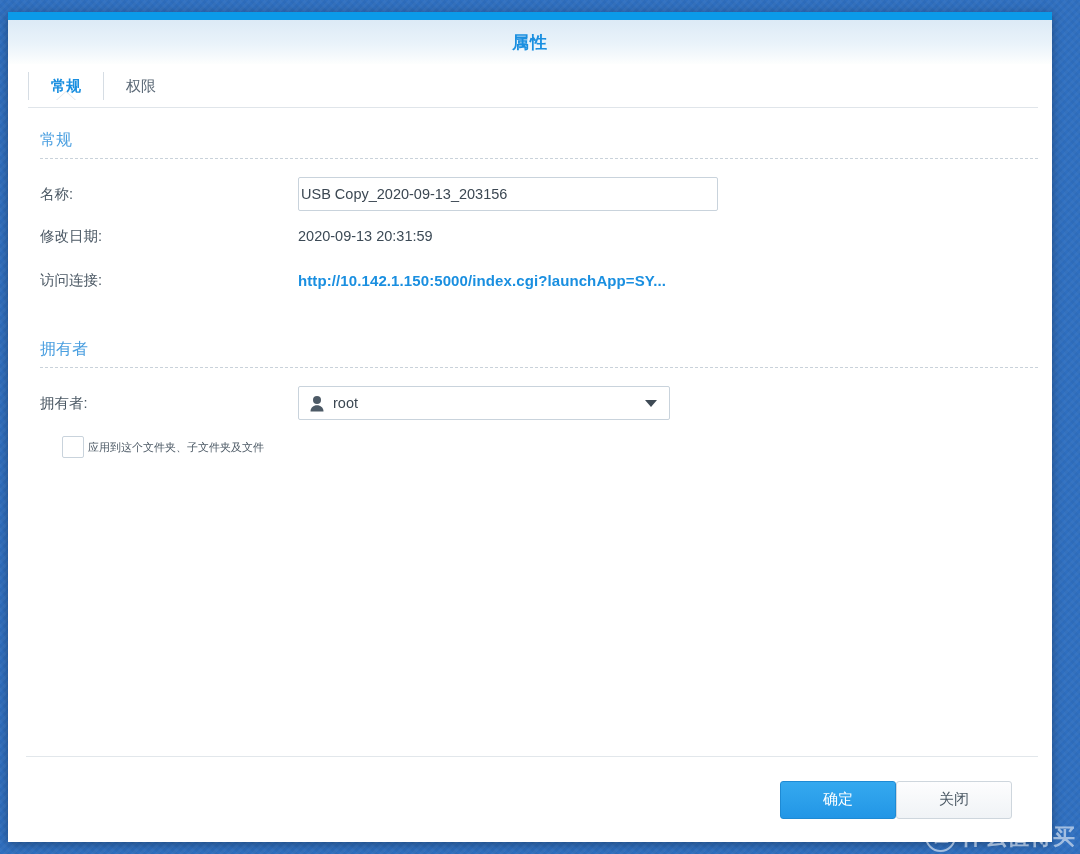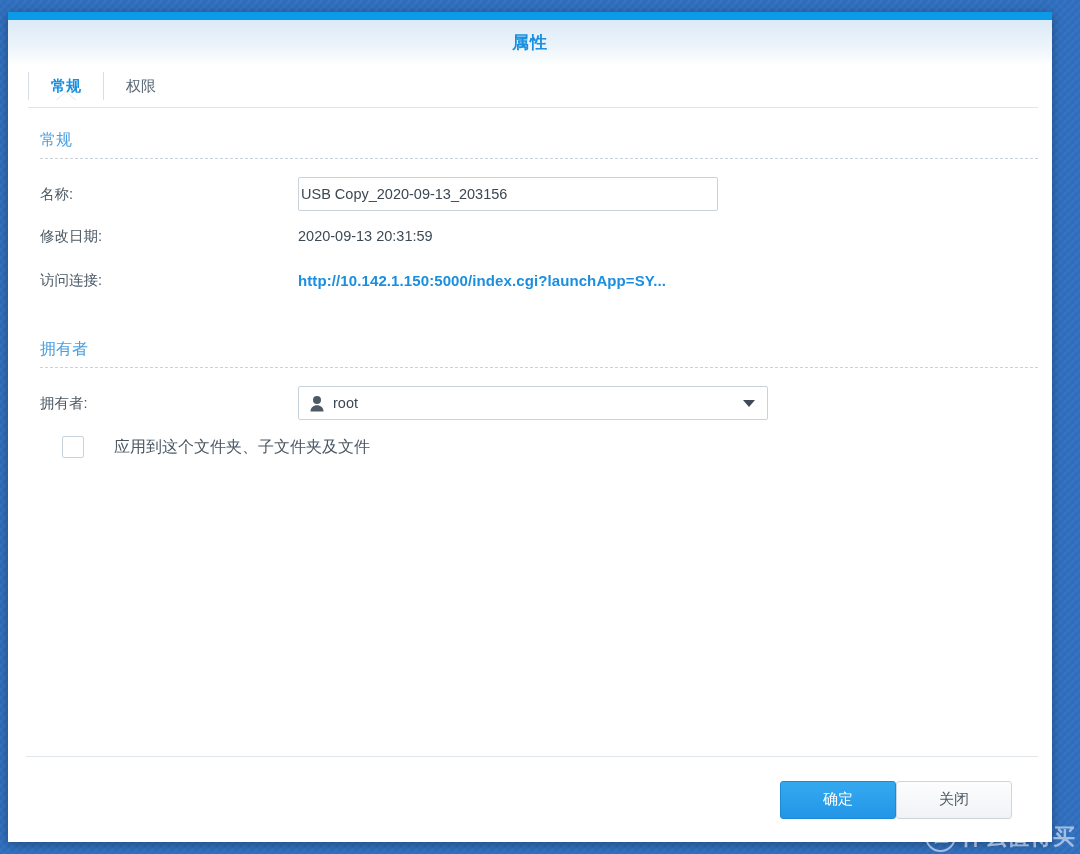--- a/index.html
+++ b/index.html
@@ -159,21 +159,21 @@
     color: #1a8fe0;
     font-weight: bold;
     font-size: 15px;
     text-decoration: none;
     cursor: pointer;
     letter-spacing: .1px;
   }
 
   
   .select {
-    width: 470px;
+    width: 372px;
     height: 34px;
     box-sizing: border-box;
     border: 1px solid #c9d3dc;
     border-radius: 2px;
     background: #ffffff;
     display: flex;
     align-items: center;
     padding: 0 10px;
     cursor: pointer;
     position: relative;
@@ -201,22 +201,22 @@
   .checkbox {
     width: 22px; height: 22px;
     box-sizing: border-box;
     border: 1px solid #c9d3dc;
     background: #fff;
     border-radius: 2px;
     cursor: pointer;
     flex: 0 0 auto;
   }
   .check-label {
-    margin-left: 30px;
-    font-size: 16px;
+    margin-left: 4px;
+    font-size: 11px;
     color: #4b5864;
     cursor: pointer;
   }
 
   
   .footer {
     flex: 0 0 auto;
     height: 86px;
     position: relative;
     border-top: 1px solid #e2e7eb;

